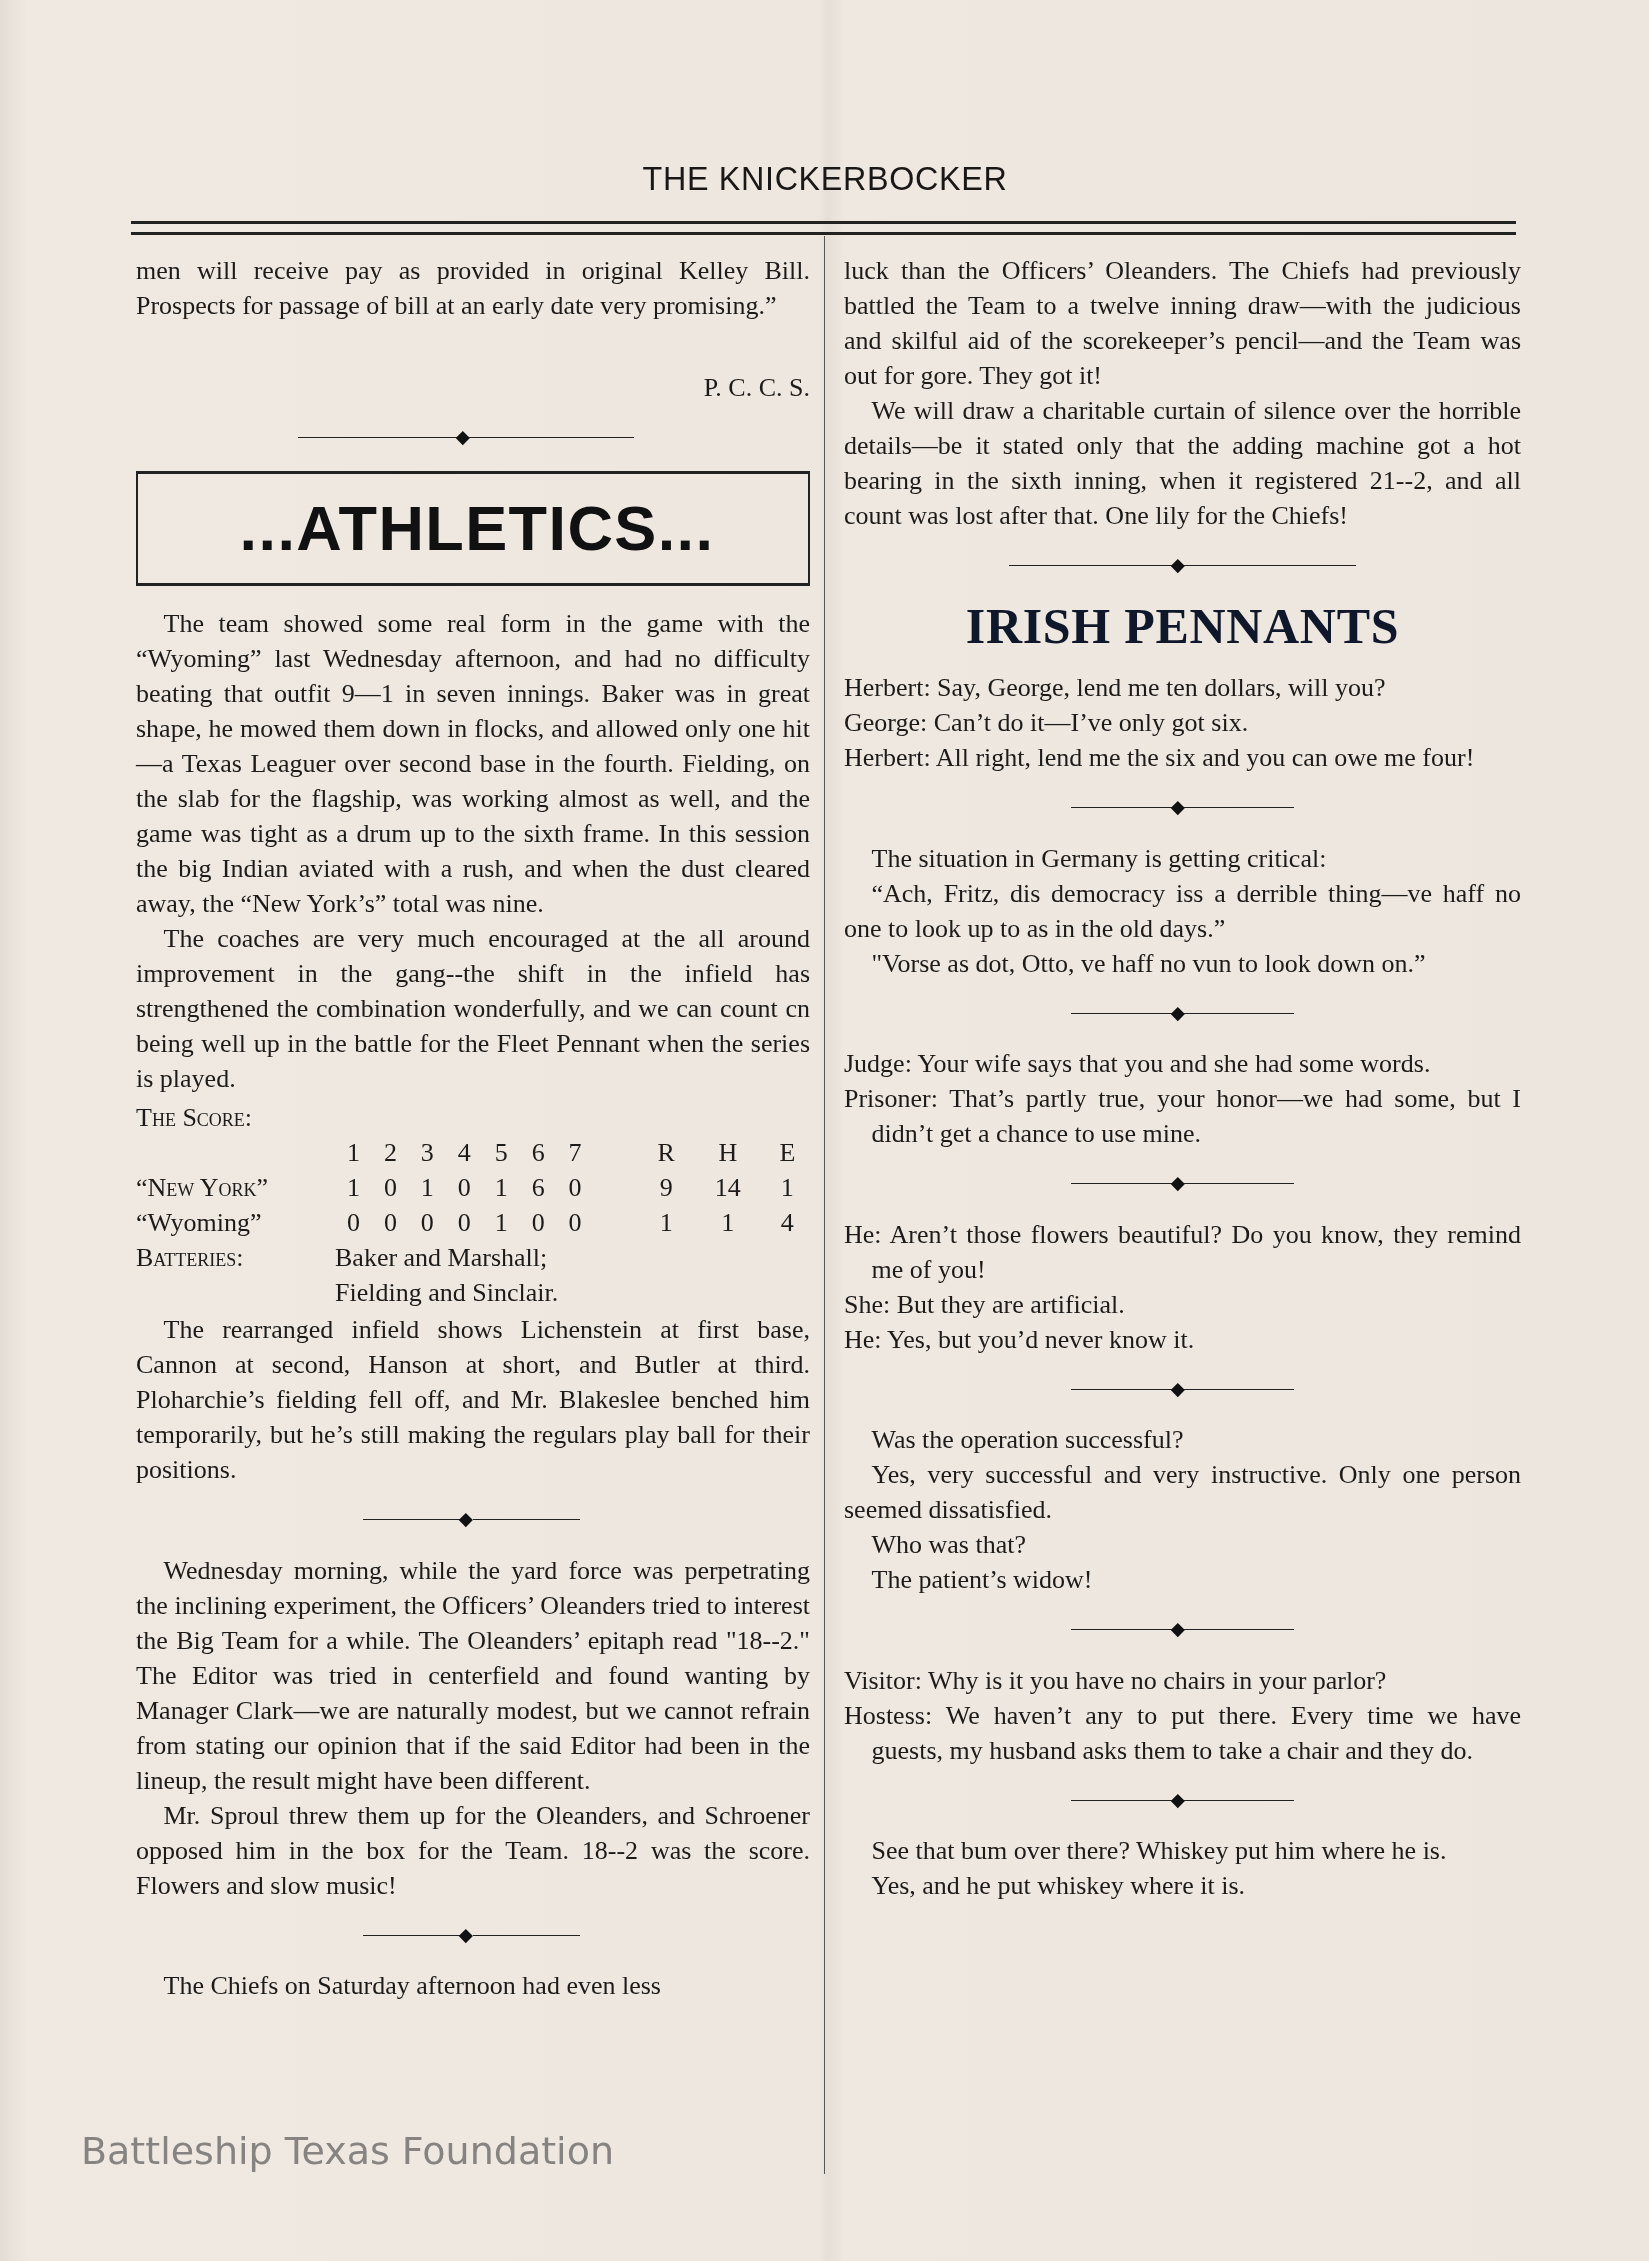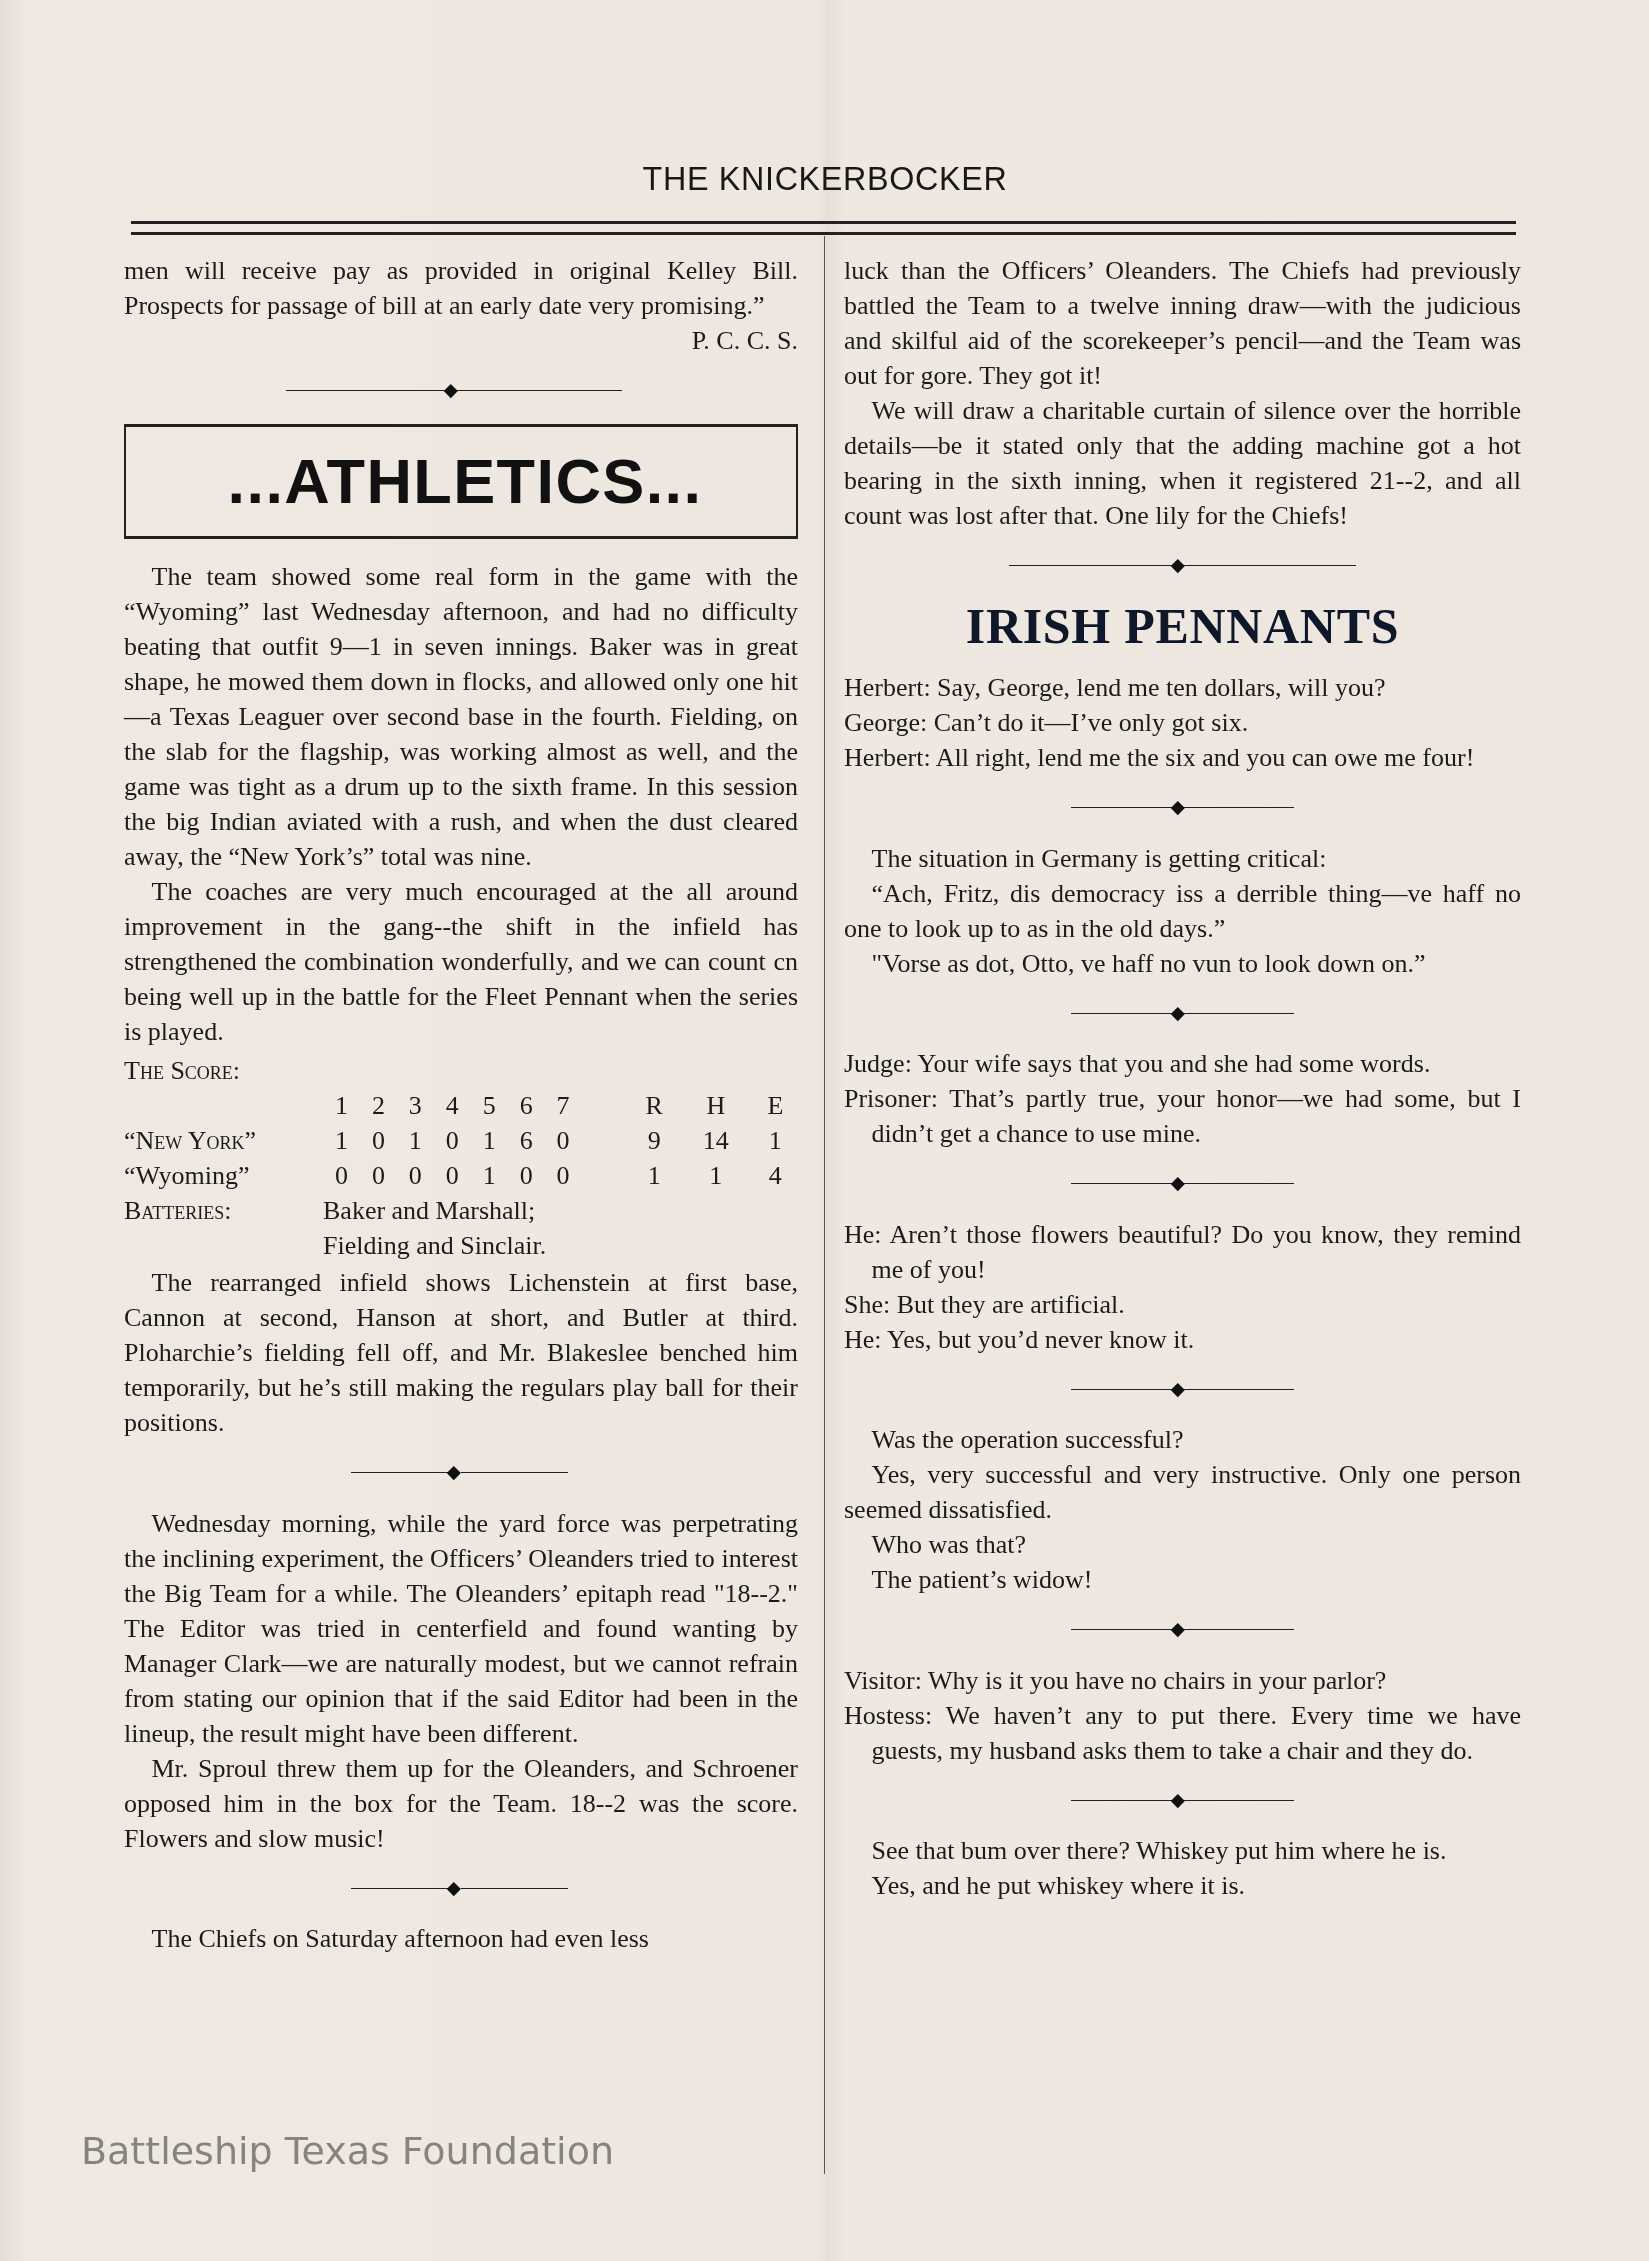--- a/index.html
+++ b/index.html
@@ -15,25 +15,25 @@
     font-family: "Liberation Sans", "DejaVu Sans", sans-serif;
     font-size: 34px; letter-spacing: 0.7px; color: #1a1816;
     transform: scaleX(0.95);
   }
   .double-rule { position: absolute; left: 131px; width: 1385px; top: 221px; height: 15px; }
   .double-rule .r1, .double-rule .r2 { position: absolute; left: 0; right: 0; height: 3.4px; background: #222; }
   .double-rule .r1 { top: 0; }
   .double-rule .r2 { top: 11px; }
   .col-divider { position: absolute; left: 824px; top: 236px; width: 1.4px; height: 1938px; background: #555; }
   .col { position: absolute; top: 253px; font-size: 26px; line-height: 35px; }
-  .col.left { left: 124px; width: 674px; }
+  .col.left { left: 136px; width: 674px; }
   .col.right { left: 844px; width: 677px; }
   p { margin: 0; text-align: justify; }
   p.indent { text-indent: 27.5px; }
-  .right-align { text-align: right; }
+  .right-align { text-align: right; margin-top: 47px; }
   .sc { font-variant: small-caps; }
   .divider { position: relative; height: 27.5px; margin: 19px 0; }
   .divider .line { position: absolute; top: 13px; height: 1.4px; background: #222; }
   .divider .diamond { position: absolute; top: 9px; width: 9.6px; height: 9.6px; background: #111; transform: rotate(45deg); }
   .box-head {
     margin: 15px 0 20.6px 0; border: 2.1px solid #222; border-top-width: 3.4px; border-bottom-width: 3.4px;
     height: 109px; display: flex; align-items: center; justify-content: center; padding-left: 8px;
   }
   .box-head span {
     font-family: "Liberation Sans", "DejaVu Sans", sans-serif; font-weight: bold;

